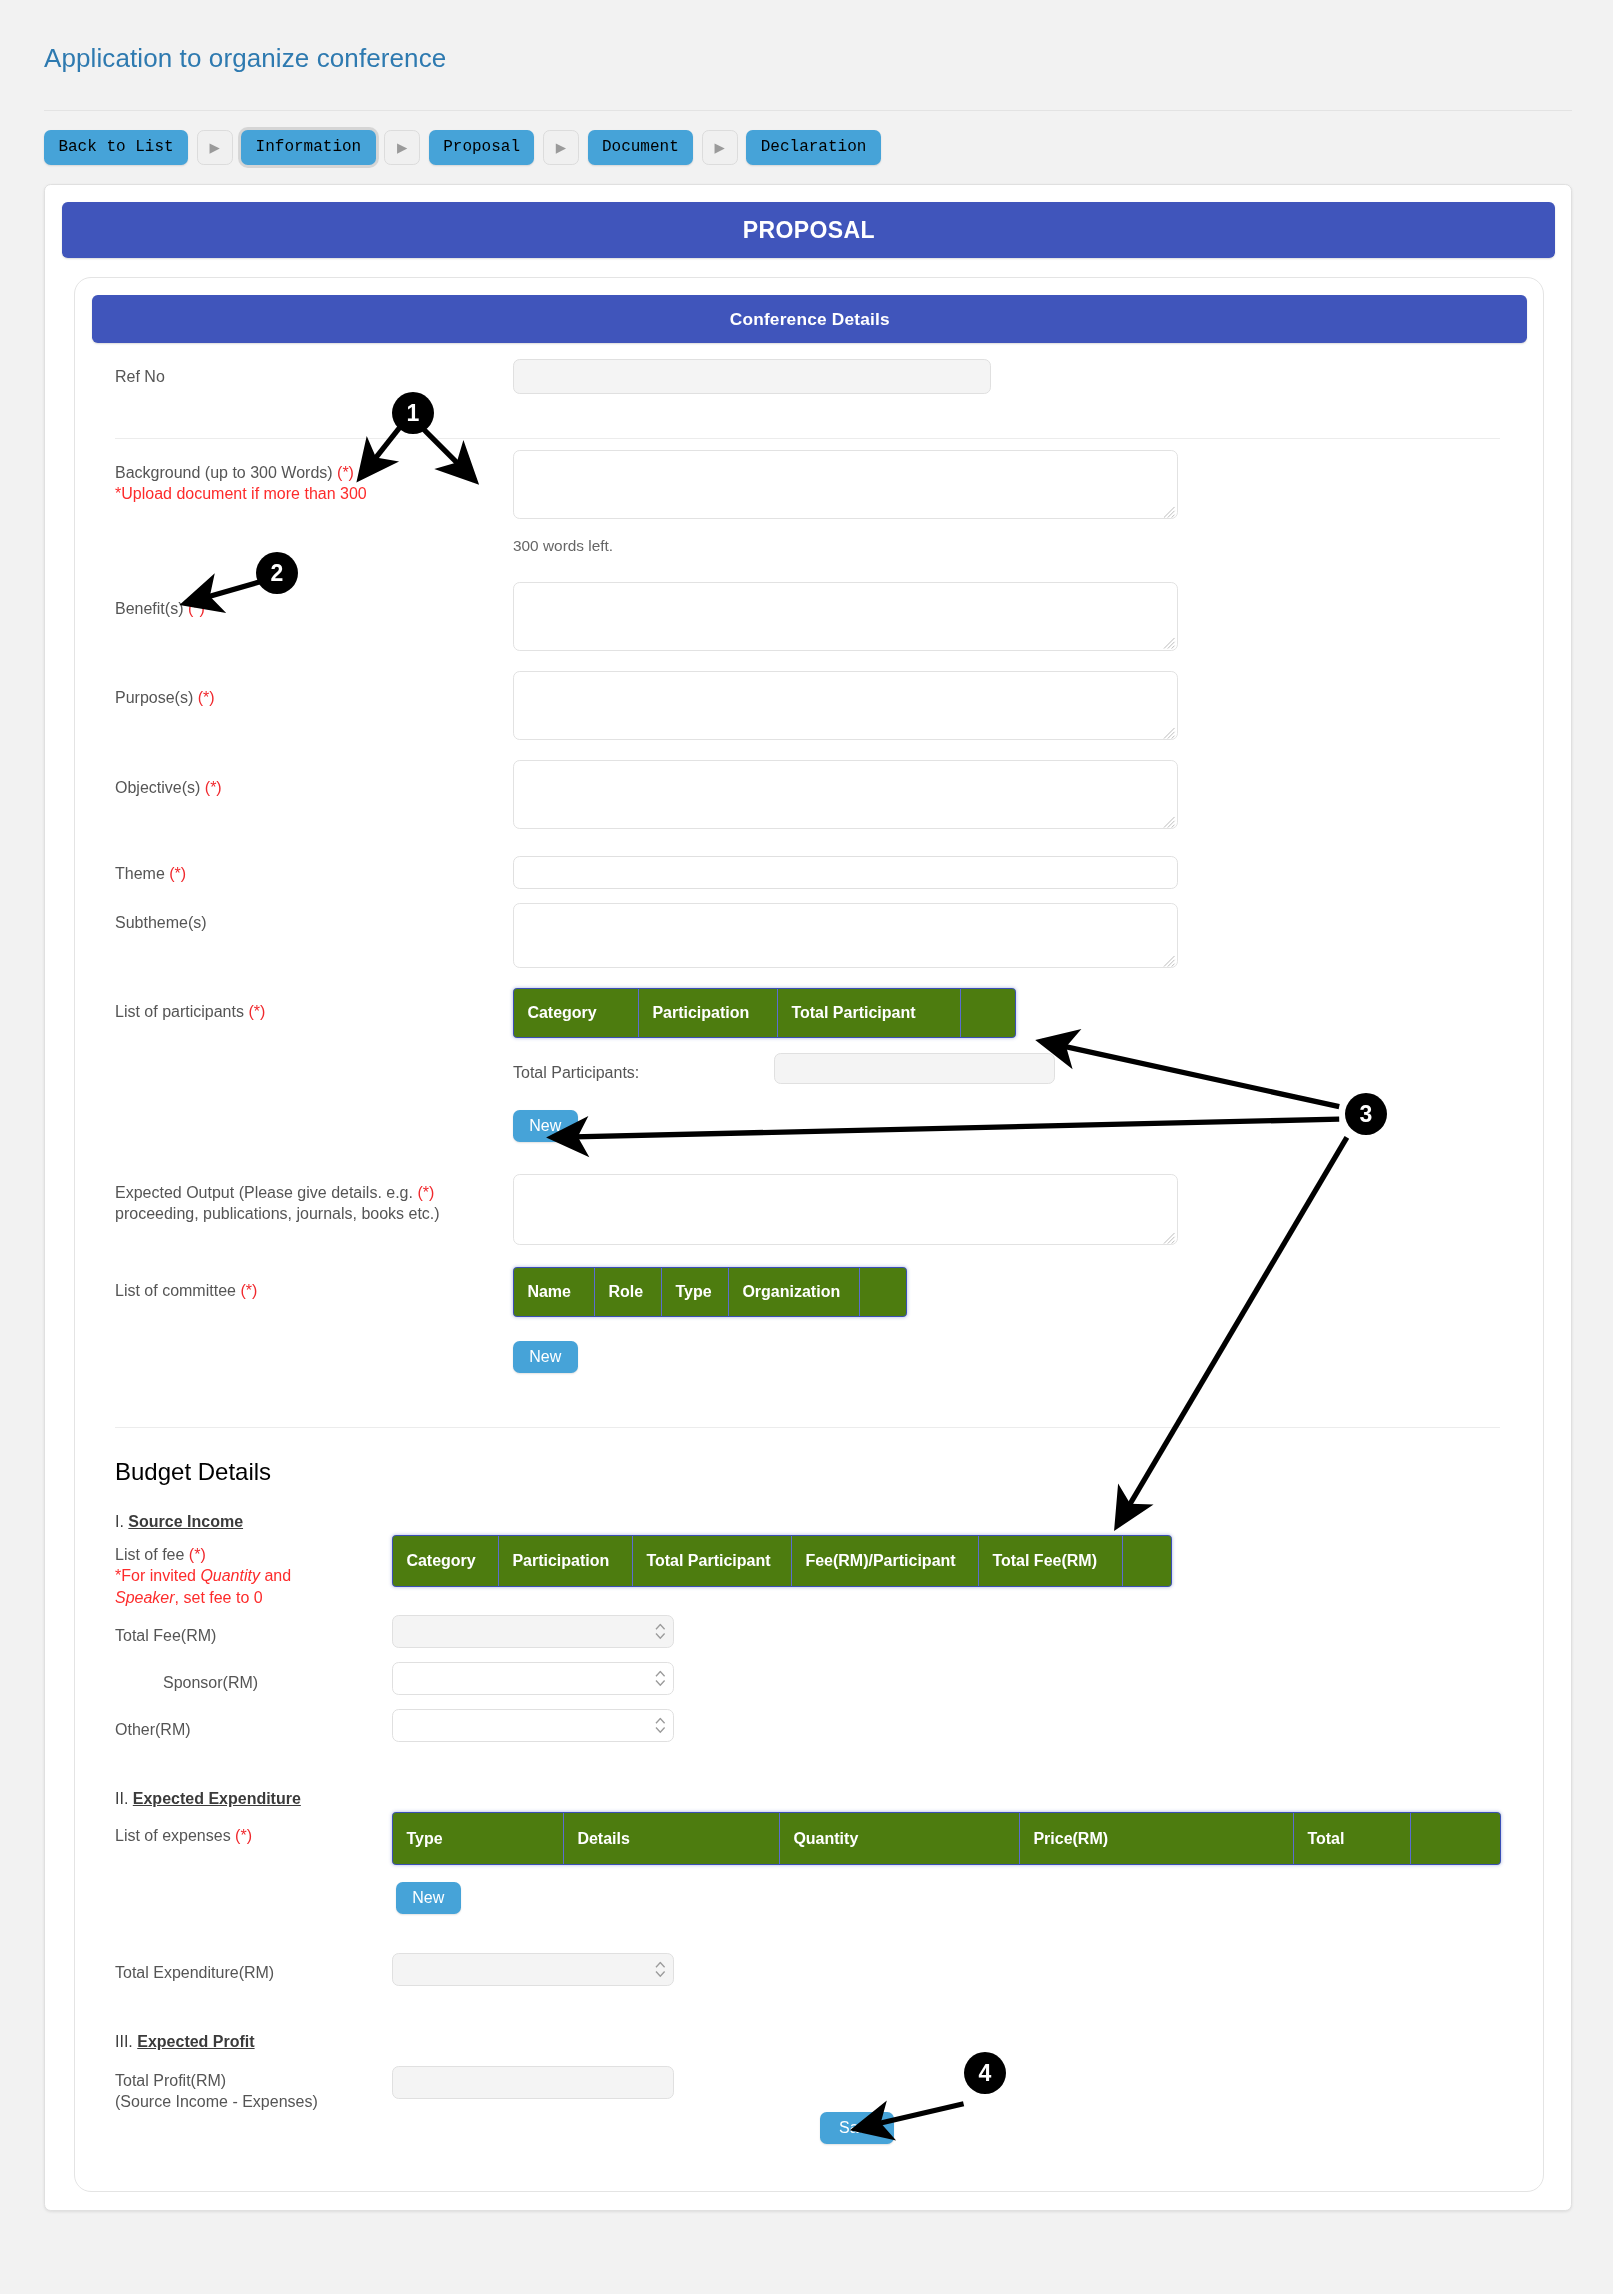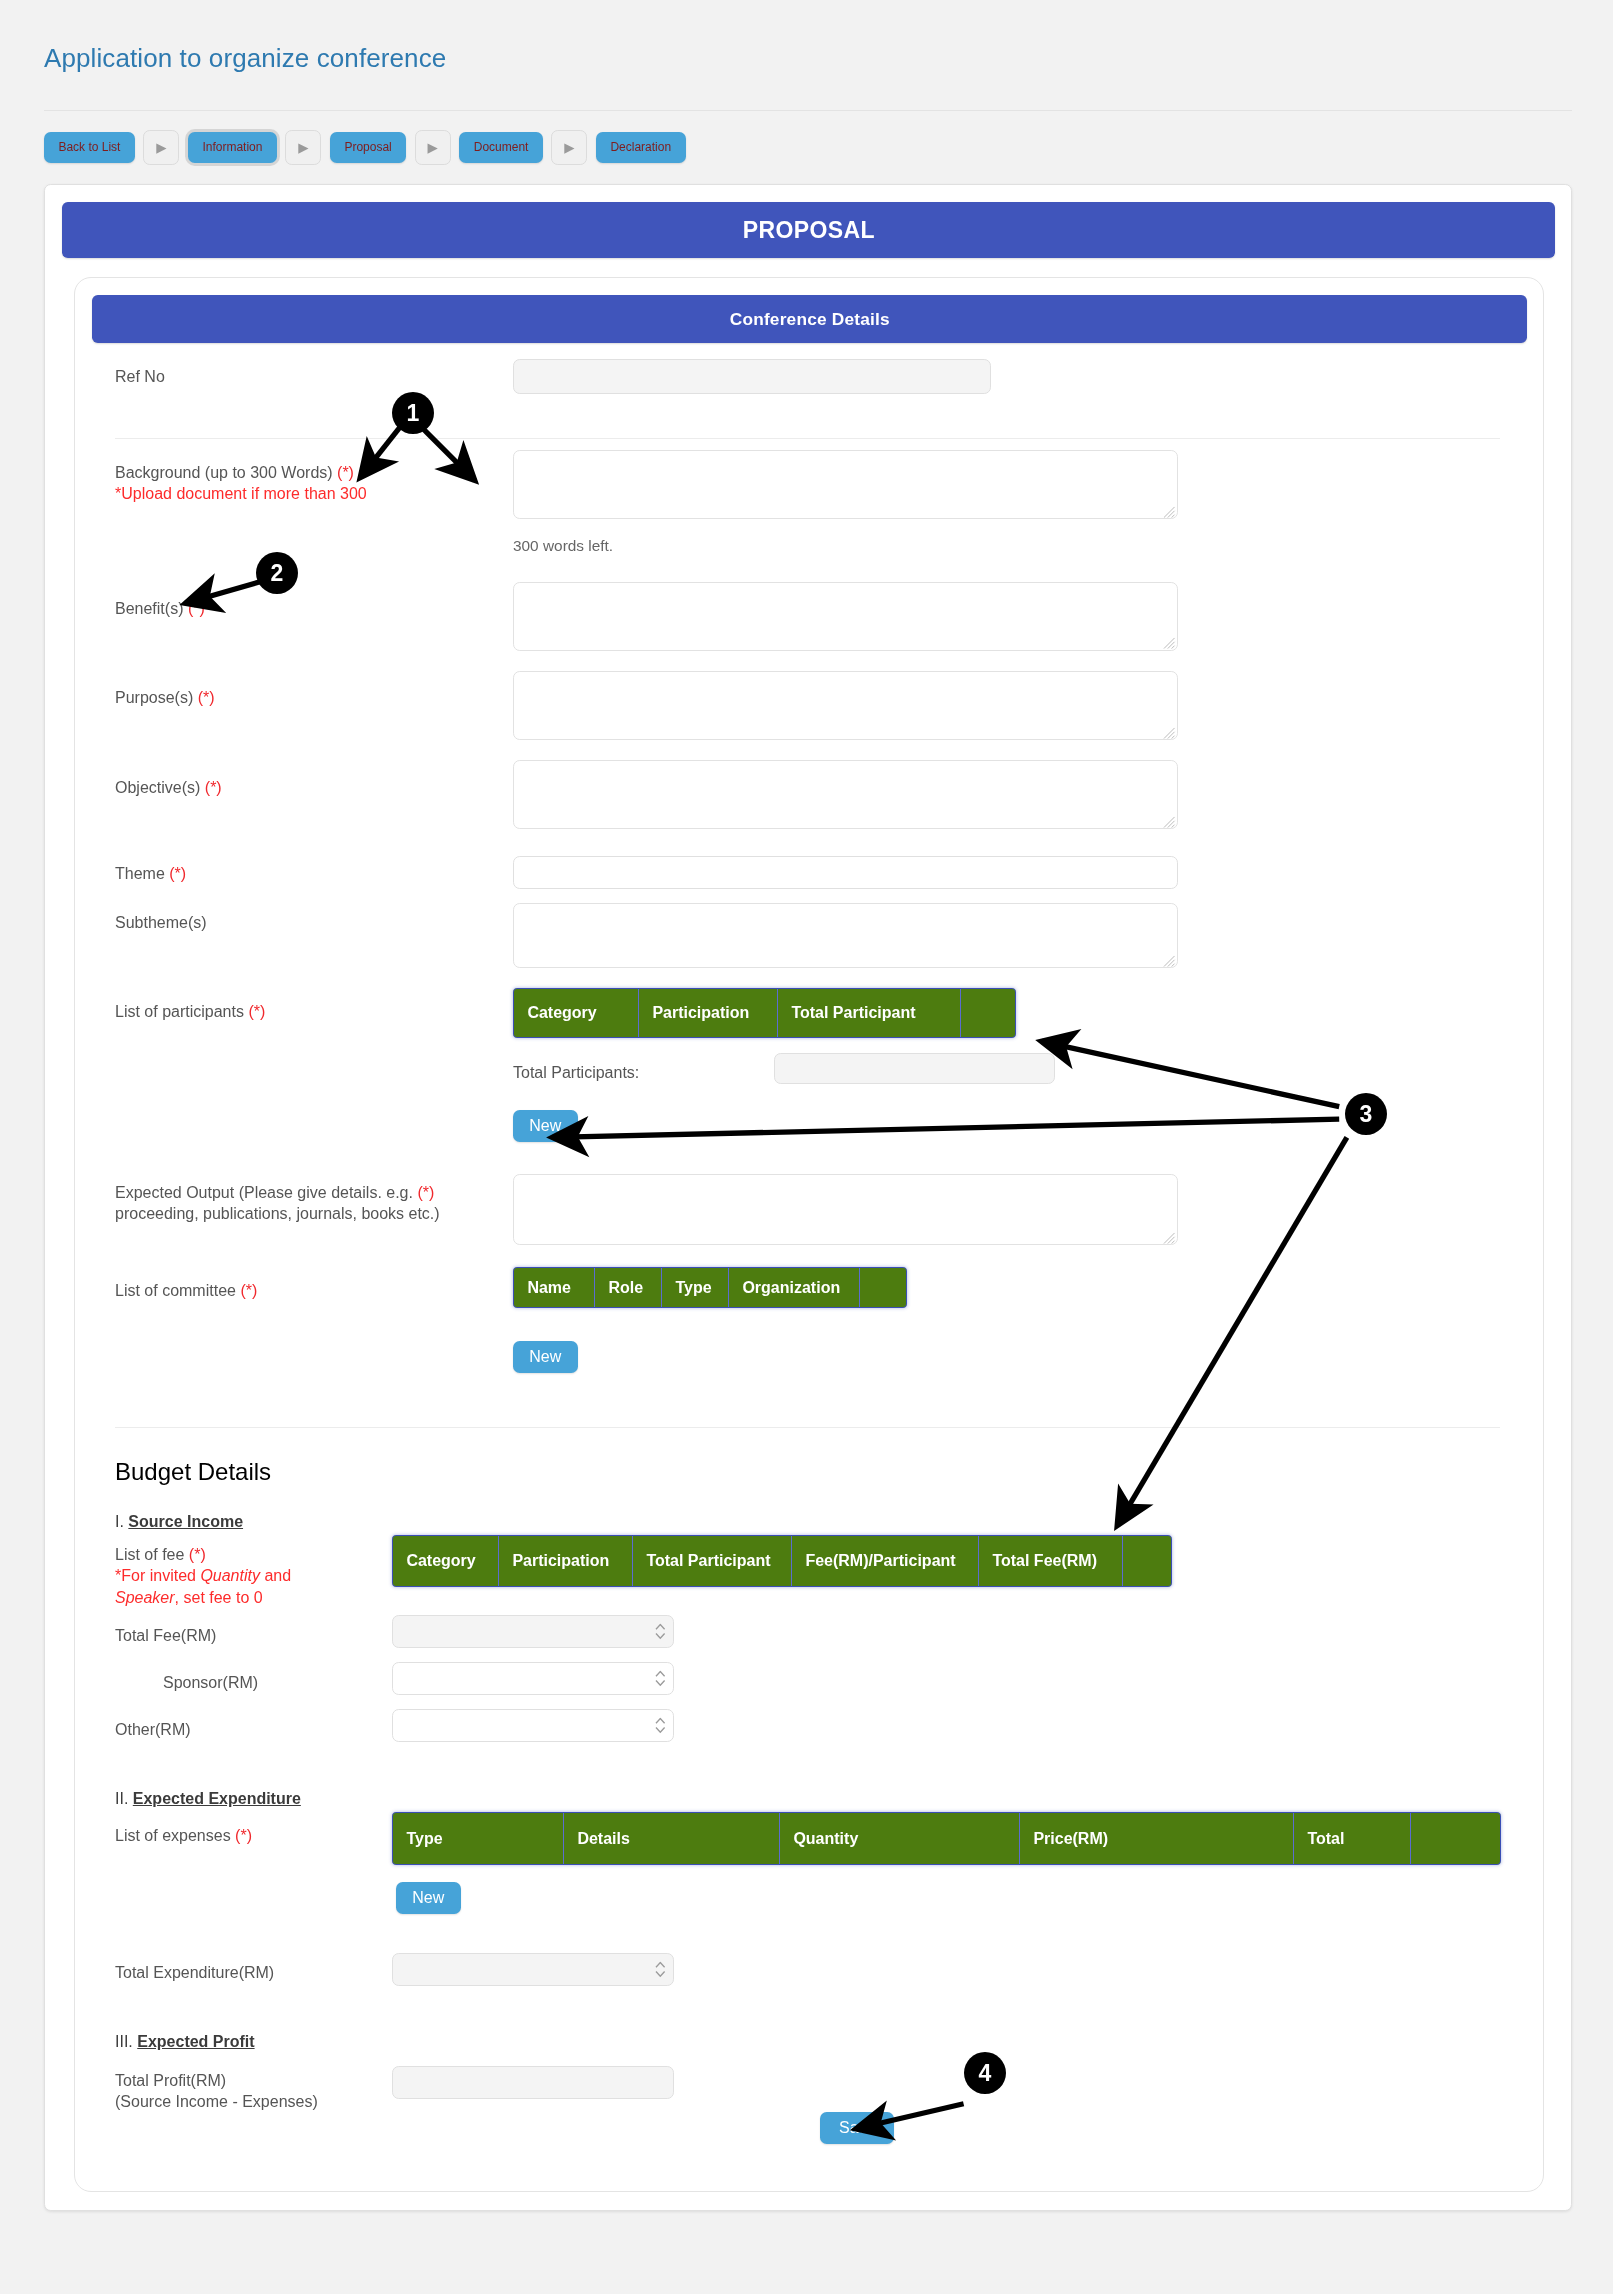--- a/index.html
+++ b/index.html
@@ -20,22 +20,22 @@
     font-size:26px; color:#2e7ab0; font-weight:400; letter-spacing:0.1px;
   }
   .hr-top {
     position:absolute; left:44px; top:110px; width:1528px; height:1px;
     background:#e3e3e3;
   }
 
   
   .wizard { position:absolute; left:44px; top:130px; display:flex; align-items:center; gap:8.6px; }
   .wz-btn {
-    background:#46a3d8; color:#7f1d1d; border:none; border-radius:6.7px;
-    font-size:12px; font-family:Liberation Sans, sans-serif;
+    background:#46a3d8; color:#000000; border:none; border-radius:6.7px;
+    font-size:16px; font-family:Liberation Mono, monospace;
     padding:8.6px 14.4px 9.6px 14.4px; line-height:1; white-space:nowrap;
     box-shadow:0 1px 1.9px rgba(0,0,0,.12);
     cursor:pointer;
   }
   .wz-btn.current { box-shadow:0 0 0 2.9px rgba(190,190,190,.55); }
   .wz-sep {
     width:36px; height:35px; border-radius:6.7px; background:#f0f0f0;
     border:1px solid #dcdcdc; display:flex; align-items:center; justify-content:center;
     color:#9a9a9a; font-size:13.4px;
   }
@@ -301,21 +301,21 @@
               </g>
             </svg>
         </div>
 
         <div class="row" style="left:40px; top:927px;">
           <div class="lbl">
             <span>List of committee</span>
             <span class="req">(*)</span>
           </div>
         </div>
-        <div class="tbl" style="left:438px; top:914px; height:41px;">
+        <div class="tbl" style="left:438px; top:914px; height:50px;">
           <div class="th" style="width:81px;">Name</div>
           <div class="th" style="width:67px;">Role</div>
           <div class="th" style="width:67px;">Type</div>
           <div class="th" style="width:131px;">Organization</div>
           <div class="th" style="width:46px;"></div>
         </div>
         <button class="btn-sm" style="left:438px; top:988px;">New</button>
 
         <div class="divider" style="left:40px; top:1074px; width:1385px;"></div>
 

